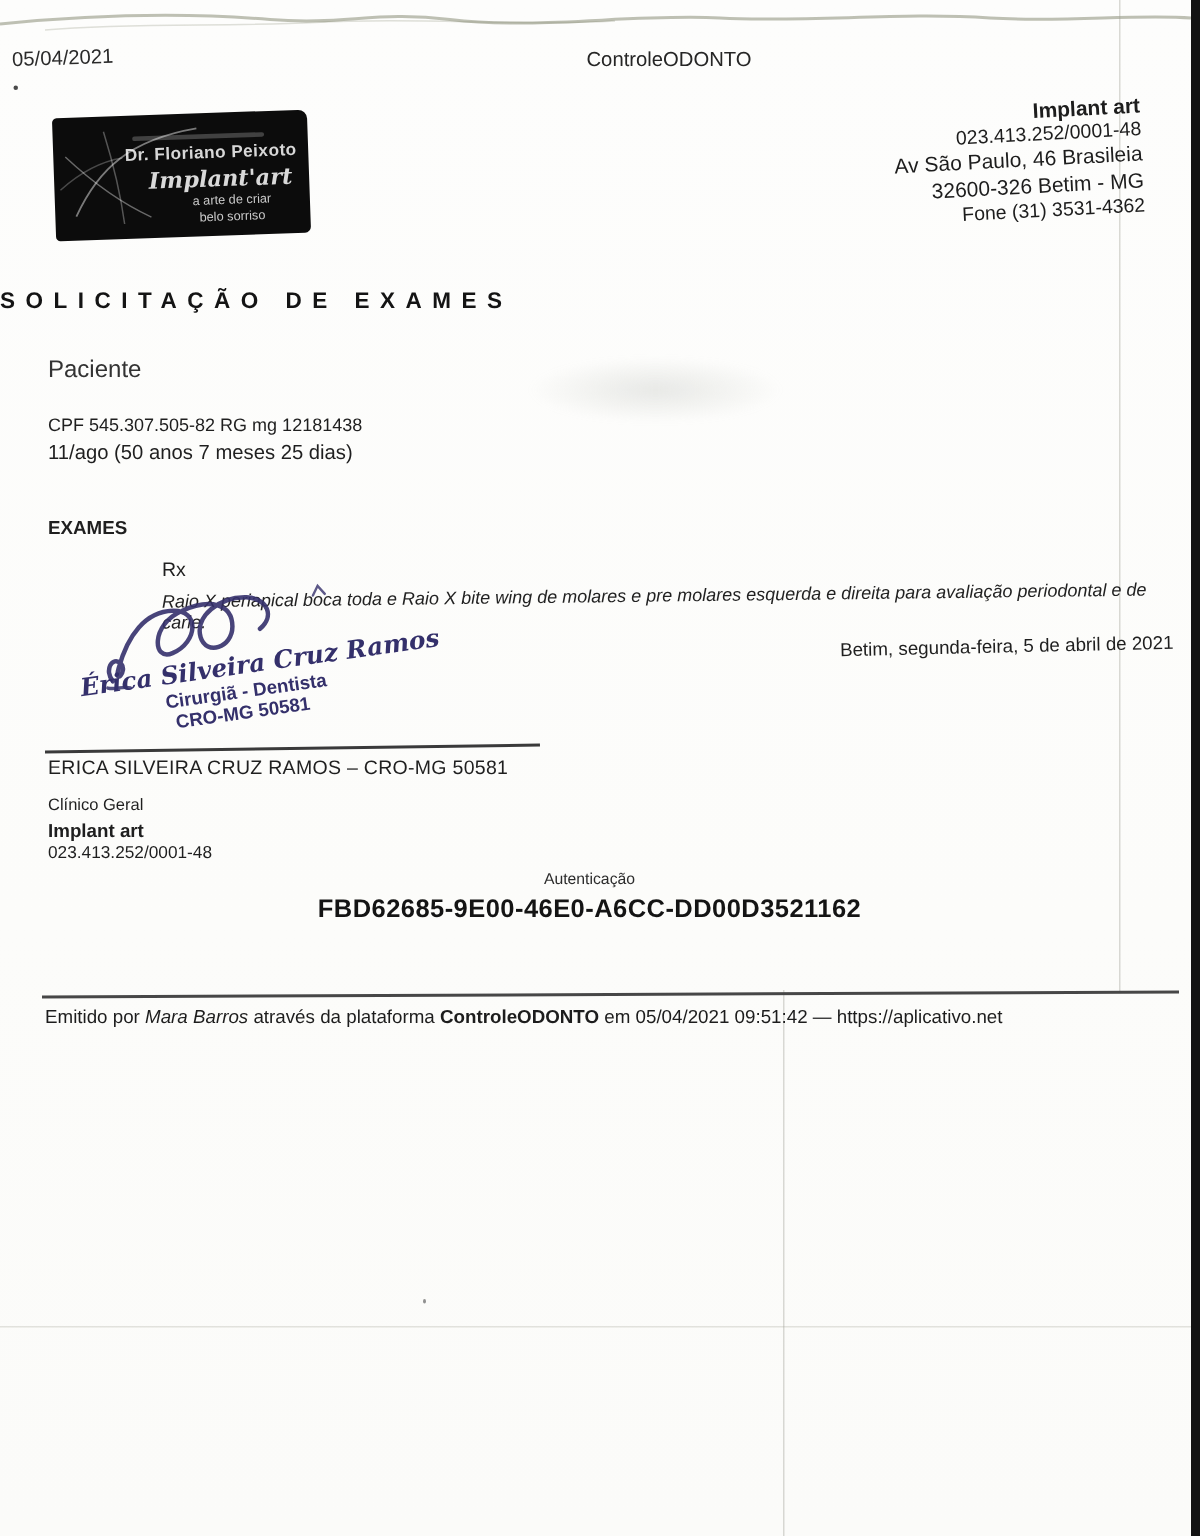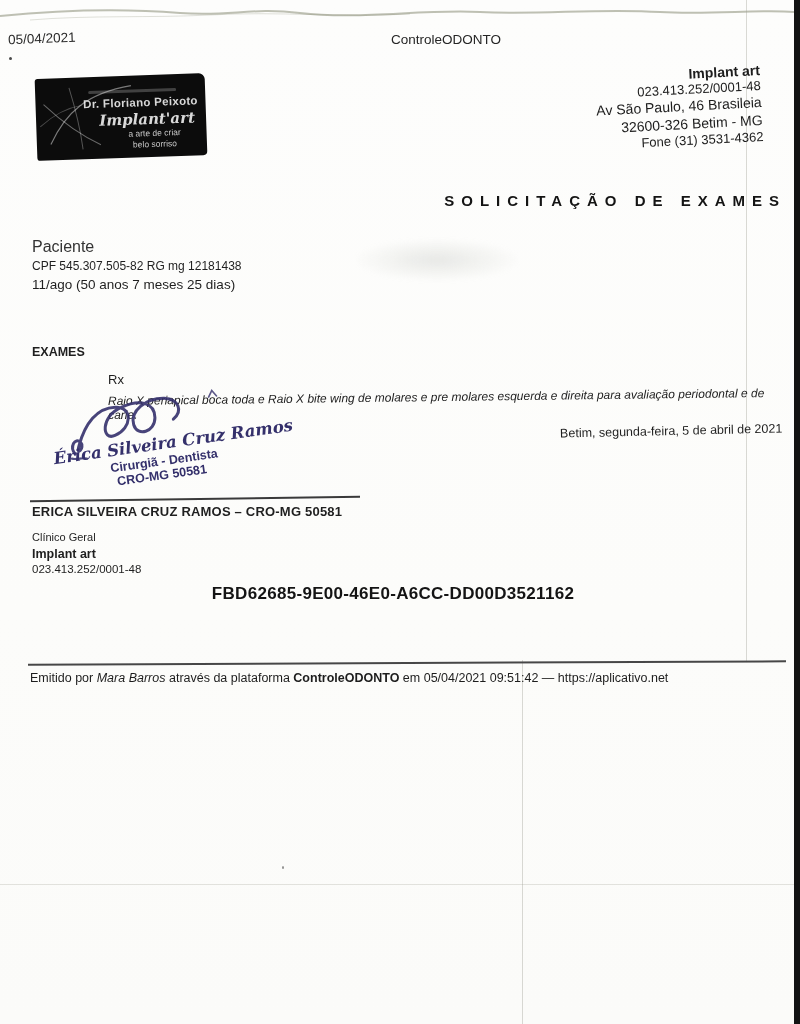--- a/index.html
+++ b/index.html
@@ -39,28 +39,28 @@
   .logo-scratch { position:absolute; left:0; top:0; width:100%; height:100%; }
 
   
   .clinic { position:absolute; right:40px; top:62px; text-align:right;
     transform:rotate(-3deg); transform-origin:100% 0; color:#1d1d1d; }
   .clinic-name { font-weight:bold; font-size:14px; }
   .clinic-line { font-size:13px; line-height:1.25; }
   .clinic-line.addr { font-size:14px; }
 
   
-  .doc-title { position:absolute; left:0; top:192px; width:786px; text-align:right;
+  .doc-title { position:absolute; left:0; top:192px; width:786px; text-align:left;
     font-size:15px; font-weight:bold; letter-spacing:7px; color:#141414; }
 
   
   .patient { position:absolute; left:32px; top:238px; }
   .patient-label { font-size:16px; color:#333; }
   .patient-name { font-size:15px; font-weight:bold; margin-top:2px; letter-spacing:.2px; }
-  .patient-doc { font-size:12px; margin-top:3px; }
+  .patient-doc { font-size:12px; margin-top:20px; }
   .patient-birth { font-size:13.5px; margin-top:4px; }
 
   
   .exams-label { position:absolute; left:32px; top:345px; font-size:12.5px; font-weight:bold; }
   .exam-type { position:absolute; left:108px; top:372px; font-size:13px; }
   .exam-desc { position:absolute; left:108px; top:390px; width:670px; font-size:12px; font-style:italic;
     transform:rotate(-.7deg); color:#222; }
 
   
   .place-date { position:absolute; left:560px; top:424px; font-size:12.5px; transform:rotate(-1.3deg); }
@@ -70,21 +70,21 @@
     transform:rotate(-8deg); transform-origin:8% 92%; }
   .stamp-scribble { position:absolute; left:14px; top:-18px; width:170px; height:62px; }
   .stamp-name { font-family:"DejaVu Serif", serif; font-style:italic; font-weight:bold;
     font-size:16.5px; margin-top:26px; white-space:nowrap; }
   .stamp-role { font-size:12.5px; font-weight:600; text-align:center; width:190px; margin-left:14px; margin-top:1px; }
   .stamp-cro { font-size:12.5px; font-weight:bold; text-align:center; width:170px; margin-left:20px; }
 
   
   .sig-rule { position:absolute; left:30px; top:498px; width:330px; height:2px; background:#3a3a3a; transform:rotate(-.8deg); }
   .signer { position:absolute; left:32px; top:504px; }
-  .signer-name { font-size:13px; font-weight:bold; letter-spacing:.2px; }
+  .signer-name { font-size:13px; font-weight:normal; letter-spacing:.2px; }
   .signer-role { font-size:11px; margin-top:12px; }
   .signer-clinic { font-size:12.5px; font-weight:bold; margin-top:4px; }
   .signer-cnpj { font-size:11.5px; margin-top:2px; }
 
   
   .auth { position:absolute; left:0; top:580px; width:786px; text-align:center; }
   .auth-label { font-size:10.5px; color:#2c2c2c; }
   .auth-code { font-size:17px; font-weight:bold; margin-top:4px; letter-spacing:.3px; color:#141414;text-align:center; }
 
   
@@ -162,20 +162,21 @@
 
   <div class="sig-rule"></div>
   <div class="signer">
     <div class="signer-name">ERICA SILVEIRA CRUZ RAMOS – CRO-MG 50581</div>
     <div class="signer-role">Clínico Geral</div>
     <div class="signer-clinic">Implant art</div>
     <div class="signer-cnpj">023.413.252/0001-48</div>
   </div>
 
   <div class="auth">
+    <div class="auth-label">Autenticação</div>
     <div class="auth-code">FBD62685-9E00-46E0-A6CC-DD00D3521162</div>
   </div>
 
   <div class="footer-rule"></div>
   <div class="footer-text">
     <span>Emitido por </span><span class="issuer">Mara Barros</span><span> através da plataforma </span><span class="plat">ControleODONTO</span><span> em 05/04/2021 09:51:42 — https://aplicativo.net</span>
   </div>
 
 </div>
 

